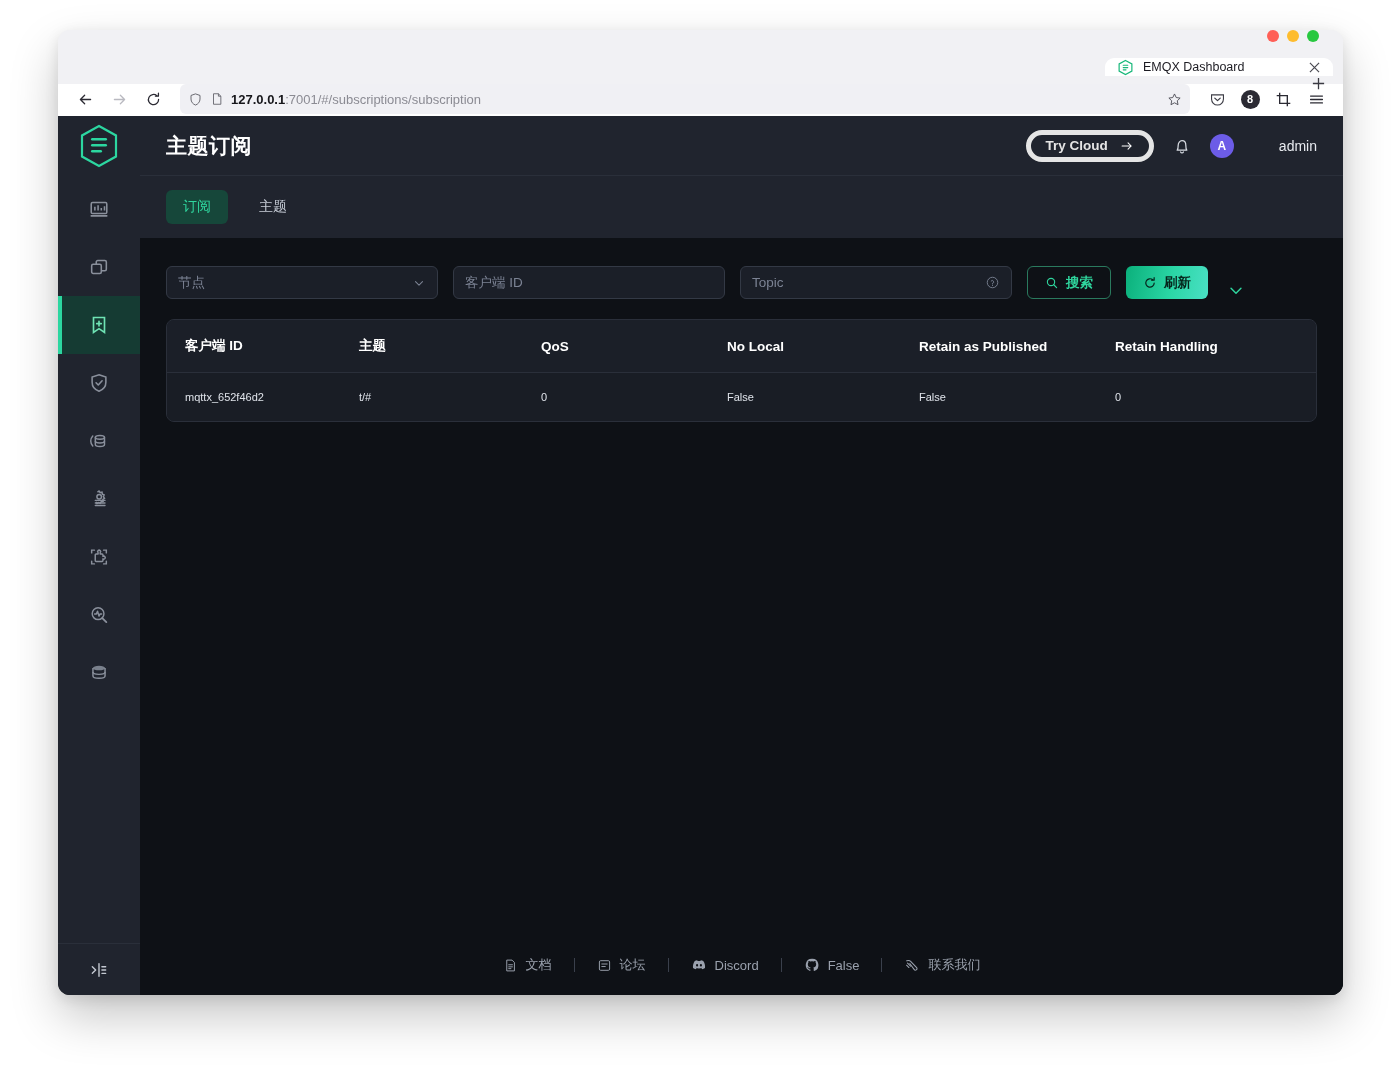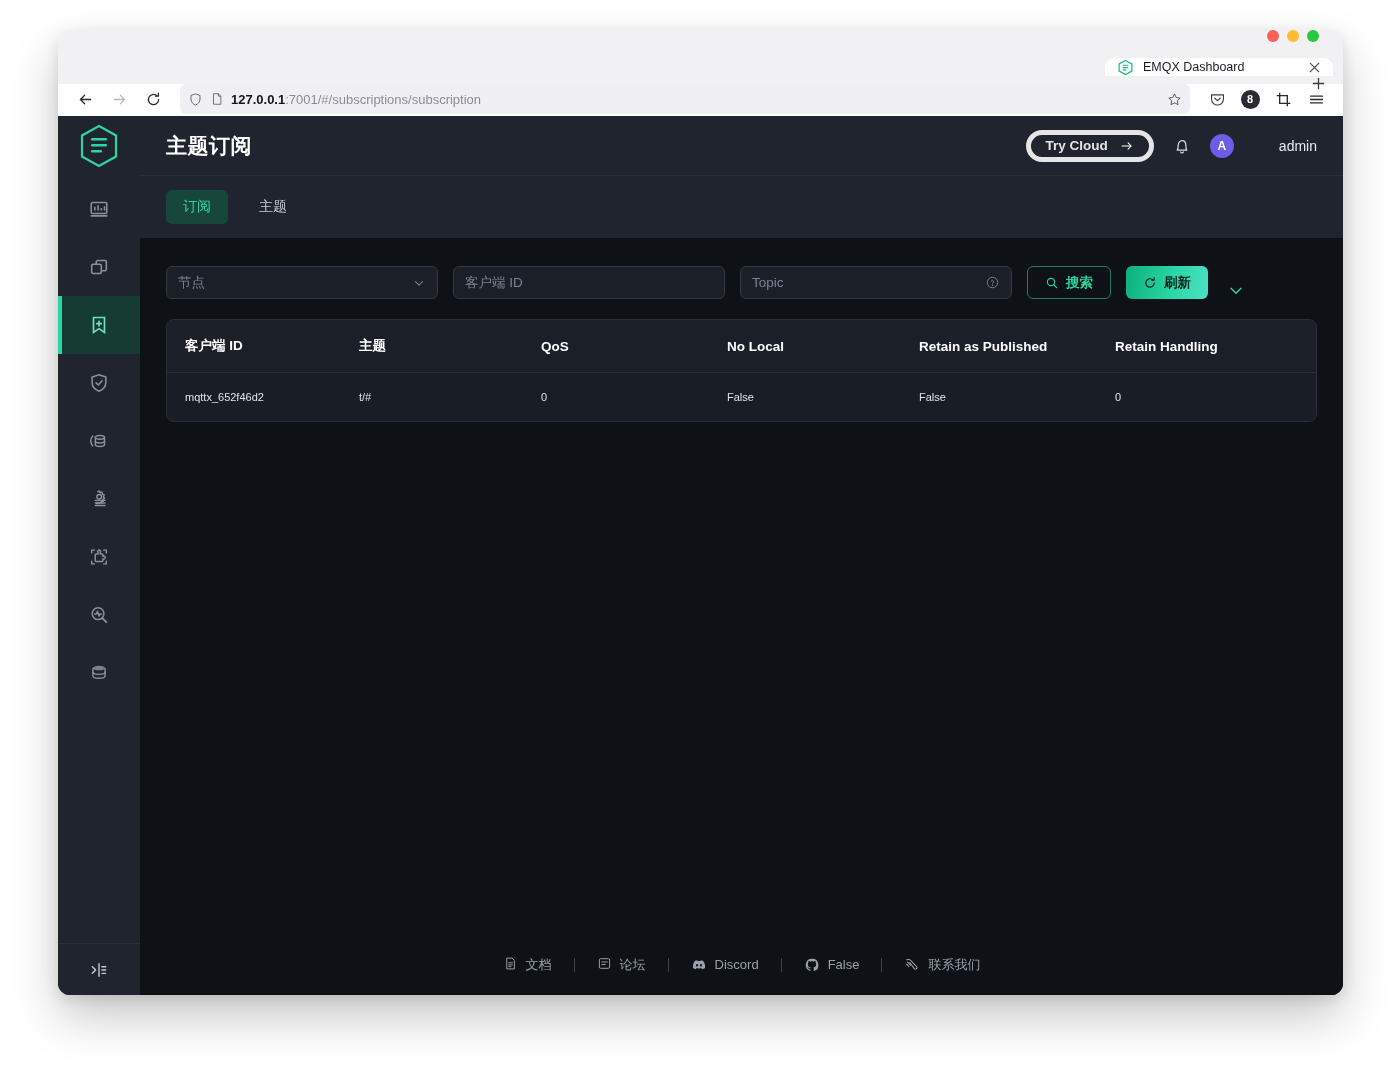--- a/index.html
+++ b/index.html
@@ -307,21 +307,21 @@
 
   
   .footer {
     height: 60px;
     display: flex; align-items: center; justify-content: center;
     gap: 0;
     background: #0e1116;
     flex: 0 0 60px;
   }
   .foot-link {
-    display: flex; gap: 8px;
+    display: flex; align-items: center; gap: 8px;
     color: #9aa1ad;
     font-size: 13px;
     padding: 0 22px;
   }
   .foot-sep { width: 1px; height: 14px; background: #3a404c; }
 
   svg { display: block; }
 </style>
 </head>
 <body>

